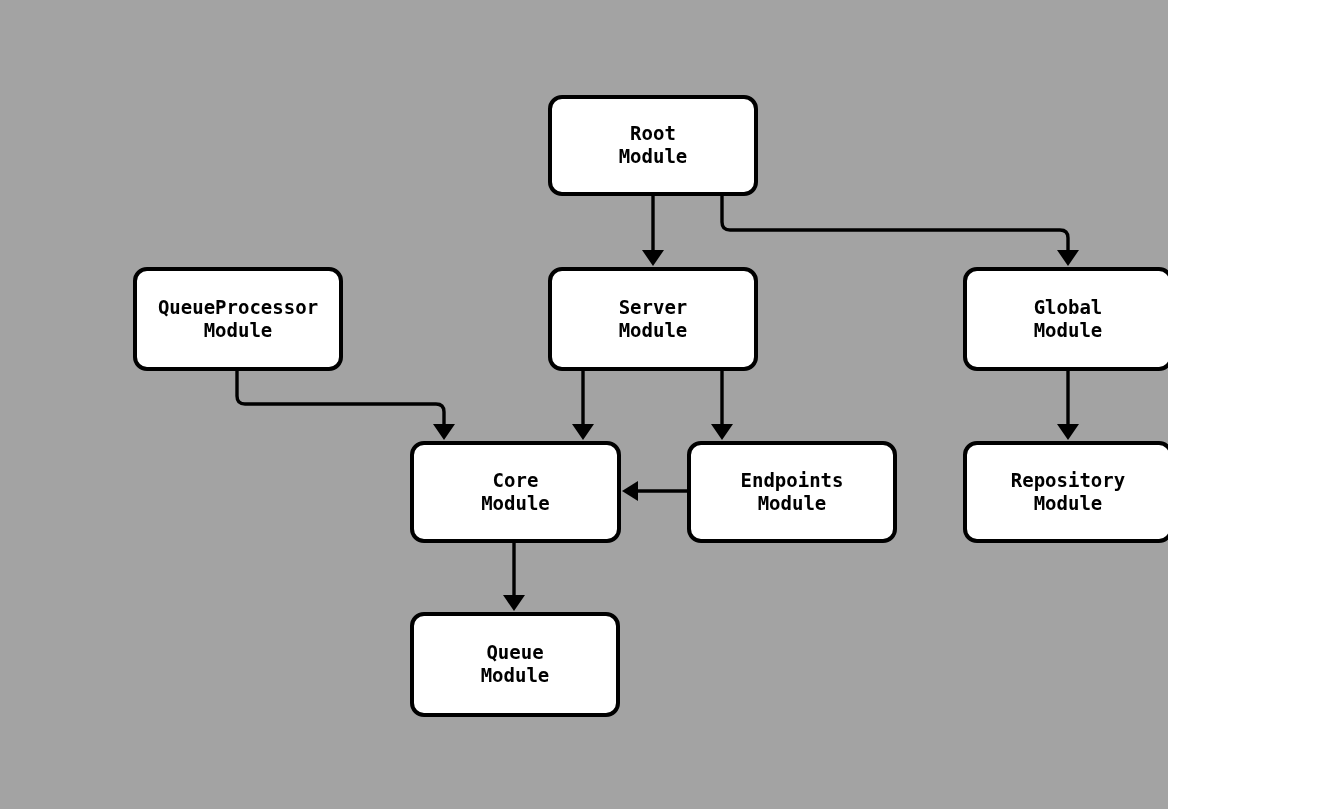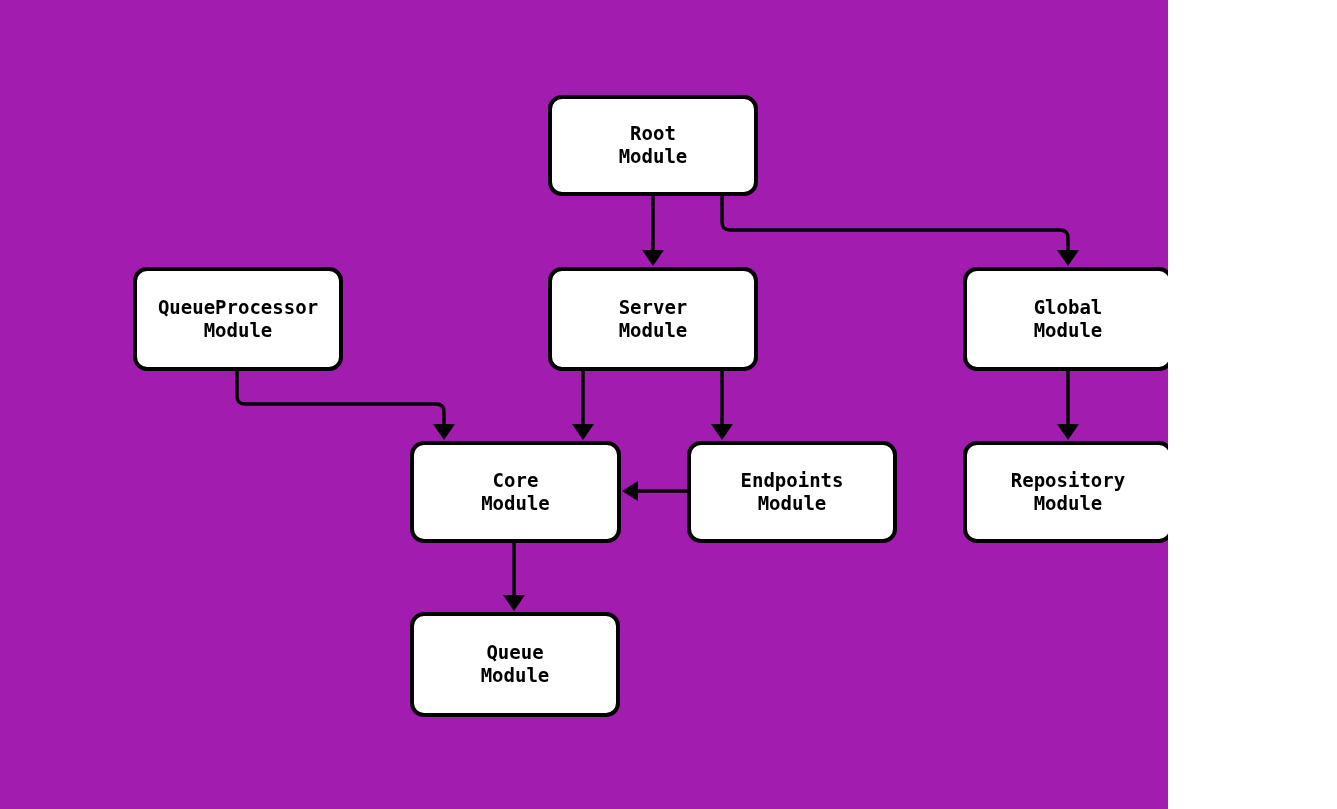--- a/index.html
+++ b/index.html
@@ -5,21 +5,21 @@
 <style>
   html, body {
     margin: 0;
     padding: 0;
     background: #ffffff;
   }
   #canvas {
     position: relative;
     width: 1168px;
     height: 809px;
-    background: #a21caf;
+    background: #a3a3a3;
     overflow: hidden;
   }
   #diagram-svg {
     position: absolute;
     top: 0;
     left: 0;
     width: 1337px;
     height: 809px;
   }
   .node-box {

